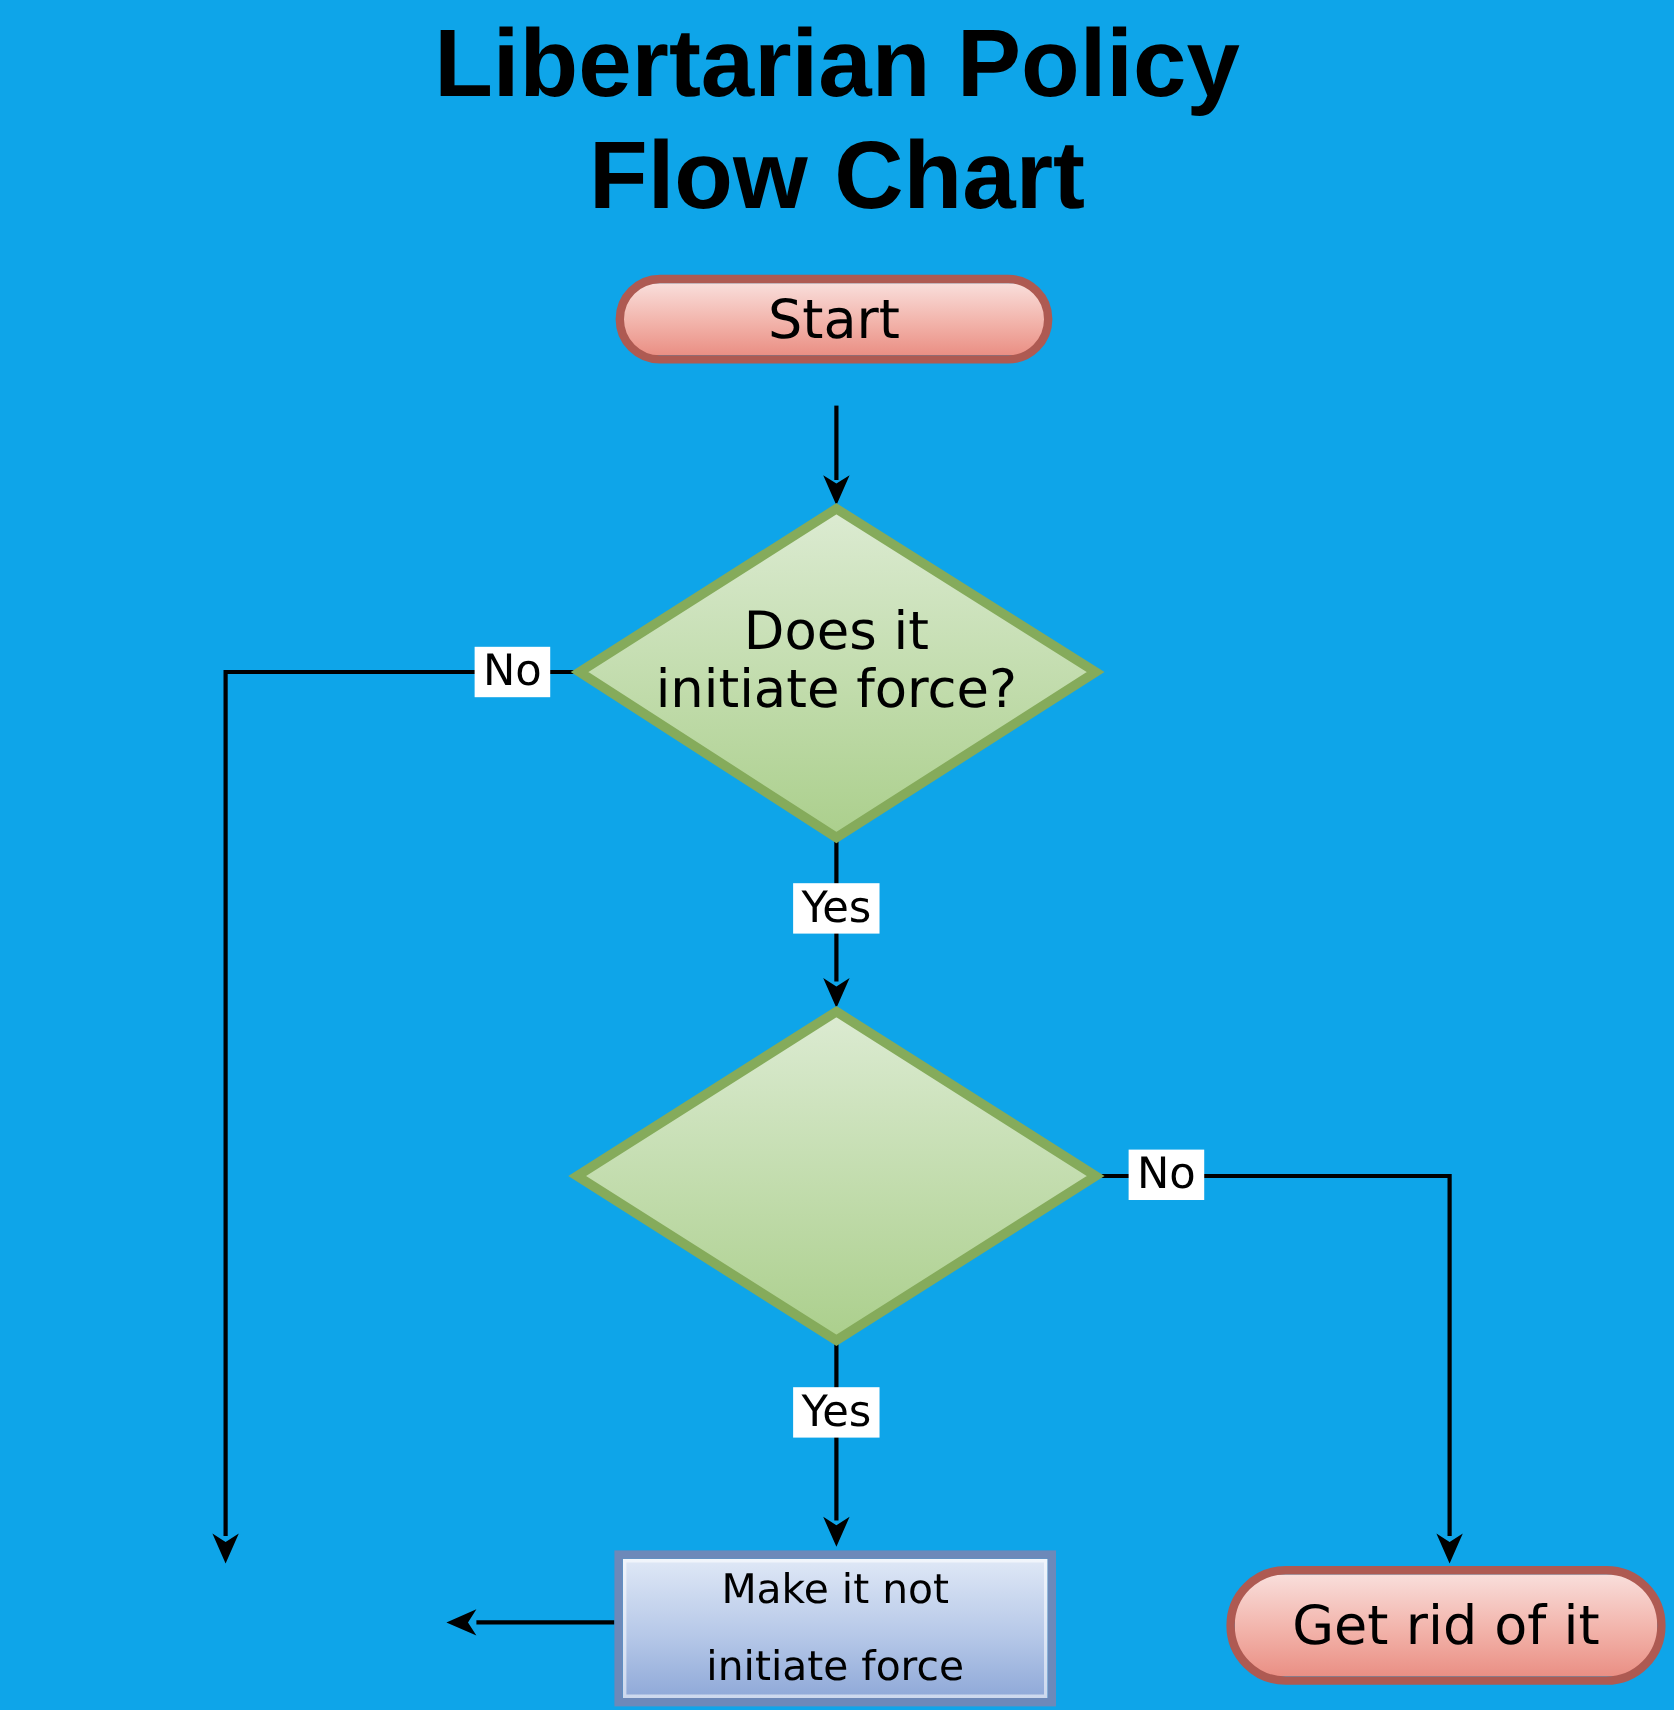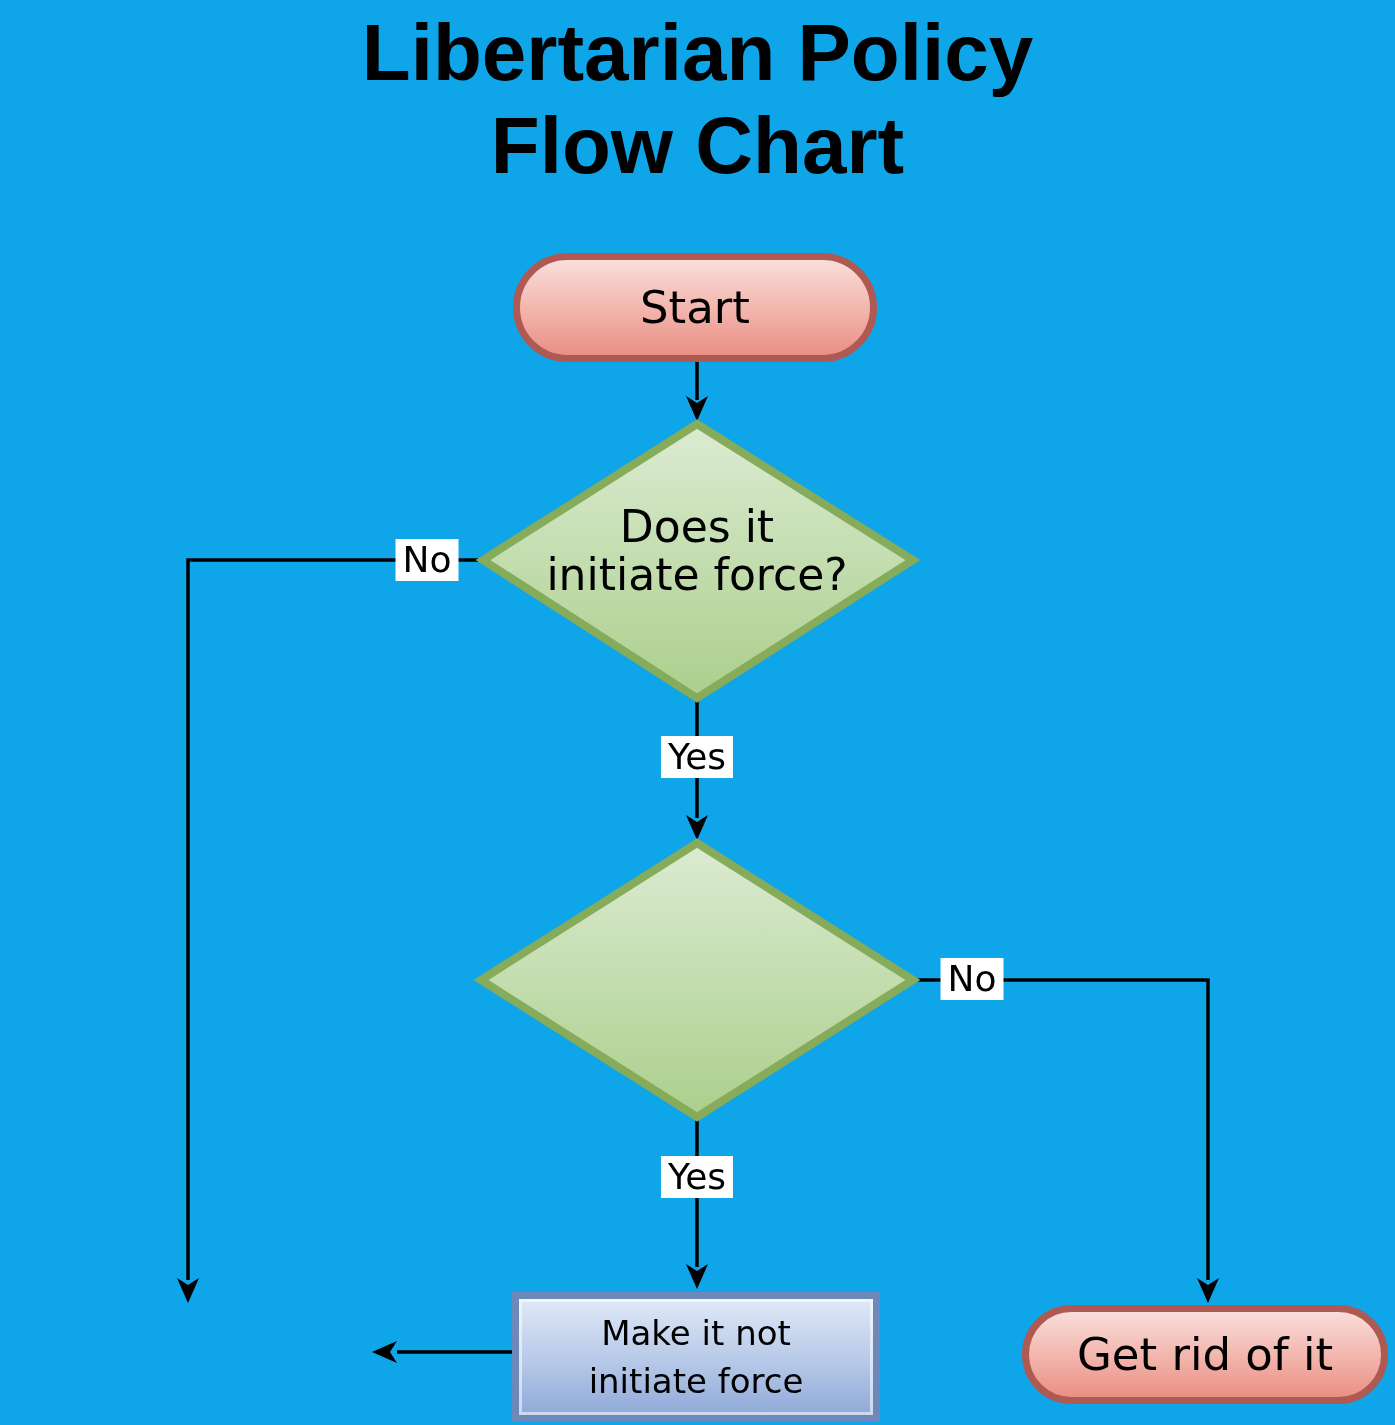--- a/index.html
+++ b/index.html
@@ -46,29 +46,29 @@
     justify-content: center;
     text-align: center;
     white-space: pre-line;
   }
   .terminator {
     border: 7px solid #ae5a52;
     border-radius: 60px;
     background: linear-gradient(#f9dedb, #f2b3aa 55%, #ea8f84);
     font-size: 45px;
   }
-  #node-start   { left: 513px; top: 253px;  width: 364px; height: 109px; }
+  #node-start   { left: 513px; top: 229px;  width: 364px; height: 74px; }
   #node-keep    { left: 8px;   top: 1305px; width: 362px; height: 99px; }
   #node-discard { left: 1022px;top: 1305px; width: 366px; height: 99px; }
   .process {
     border: 7px solid #6d89b9;
     background: linear-gradient(#dfe8f6, #b6c8e8 55%, #8fa9d8);
     box-shadow: inset 0 0 0 3px rgba(255,255,255,0.55);
     font-size: 34px;
-    line-height: 48px;
+    line-height: 64px;
   }
   #node-process { left: 512px; top: 1292px; width: 368px; height: 130px; }
   
   .diamond-label {
     position: absolute;
     transform: translate(-50%, -50%);
     text-align: center;
     white-space: pre-line;
     font-size: 44px;
     line-height: 48px;

